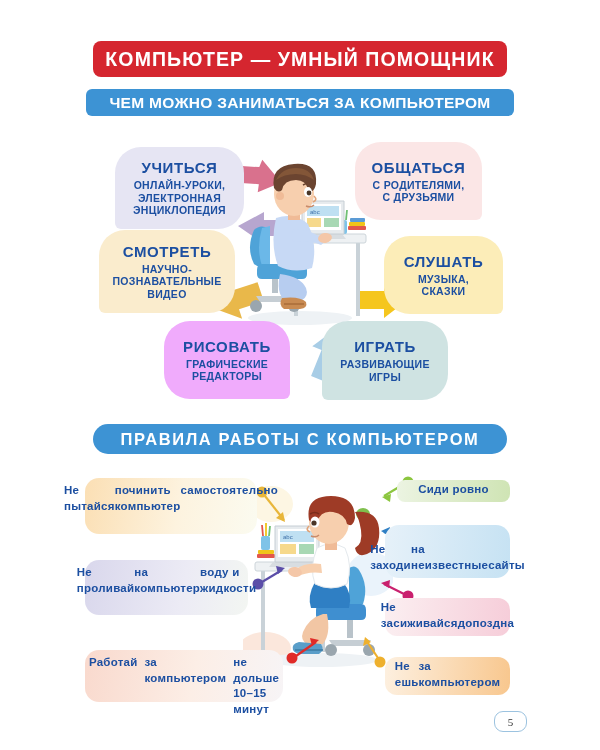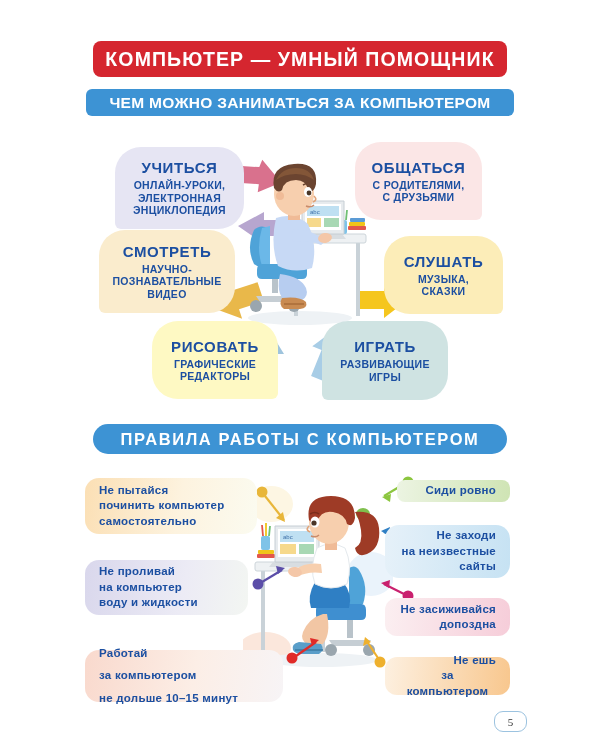--- a/index.html
+++ b/index.html
@@ -104,22 +104,22 @@
     left: 99px; top: 230px; width: 136px; height: 83px;
     background: #faeccd;
     border-radius: 26px 26px 26px 6px;
   }
   .bub-slushat {
     left: 384px; top: 236px; width: 119px; height: 78px;
     background: #fcedb8;
     border-radius: 26px 26px 6px 26px;
   }
   .bub-risovat {
-    left: 152px; top: 321px; width: 126px; height: 78px;
-    background: #fef9c3;
+    left: 164px; top: 321px; width: 126px; height: 78px;
+    background: #f0abfc;
     border-radius: 26px 26px 6px 26px;
     text-align: center;
   }
   .bub-igrat {
     left: 322px; top: 321px; width: 126px; height: 79px;
     background: #cfe3e2;
     border-radius: 26px 26px 26px 6px;
   }
 
   
@@ -127,30 +127,29 @@
 
   
   .illus1 { position: absolute; left: 232px; top: 146px; width: 135px; height: 185px; }
   .illus2 { position: absolute; left: 243px; top: 478px; width: 150px; height: 195px; }
 
   
   .rule {
     position: absolute;
     box-sizing: border-box;
     display: flex;
-    flex-direction: column;
     justify-content: center;
     color: #1c4fa1;
     font-weight: bold;
     font-size: 11.5px;
     line-height: 15.5px;
     letter-spacing: 0.25px;
     padding: 5px 14px;
   }
-  .rule.rt { text-align: center; align-items: flex-end; }
+  .rule.rt { text-align: left; align-items: flex-end; }
   .rule.lt { text-align: left; align-items: flex-start; }
 
   .rule-fix {
     left: 85px; top: 478px; width: 172px; height: 56px;
     background: linear-gradient(100deg, #fbdfb4 0%, #fdf3df 55%, #fbfbf0 100%);
     border-radius: 14px;
   }
   .rule-sit {
     left: 397px; top: 480px; width: 113px; height: 22px;
     background: linear-gradient(95deg, #ecf4e2 0%, #cfe4b4 100%);

